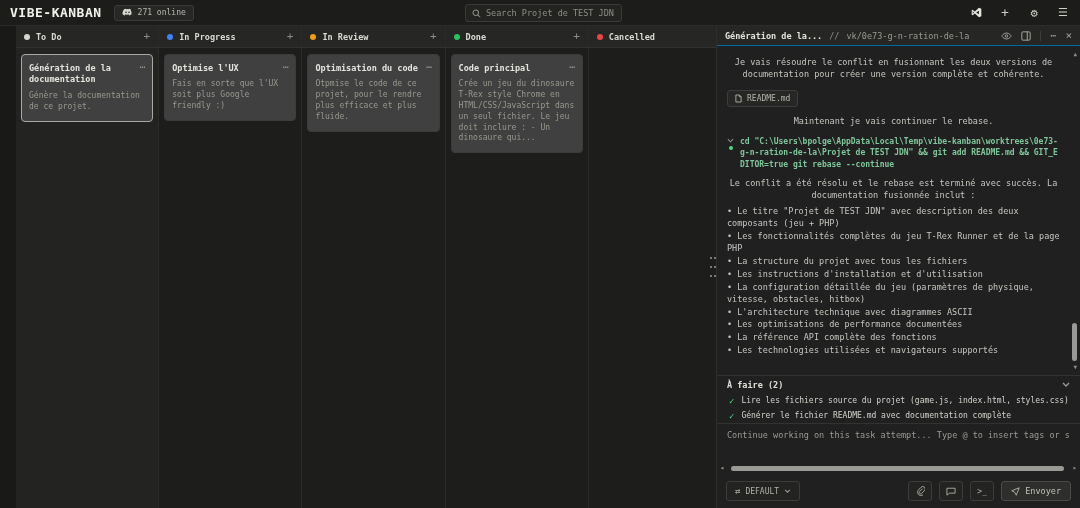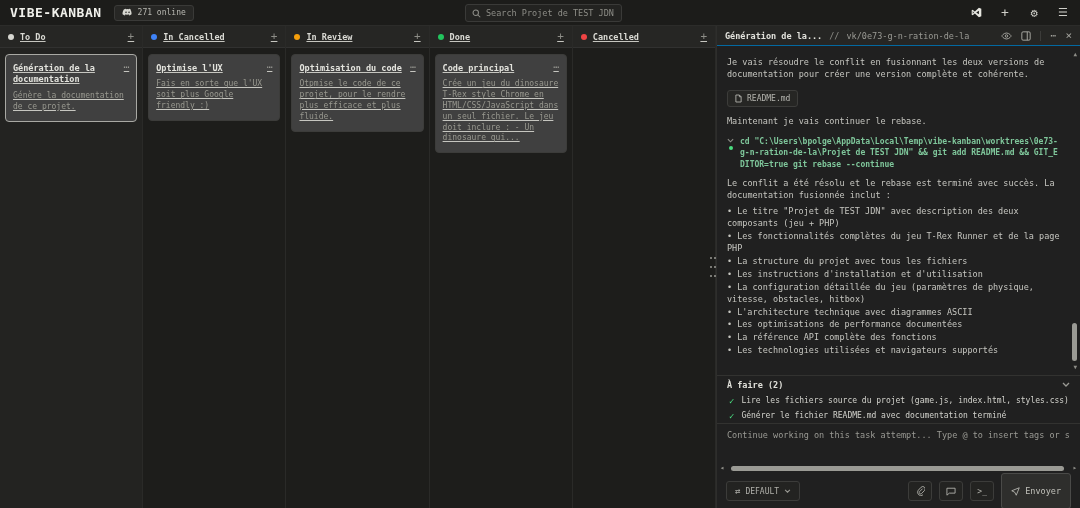--- a/index.html
+++ b/index.html
@@ -31,21 +31,21 @@
   .search-wrap input {
     background:transparent; border:none; outline:none;
     color:#a8a8a2; font-size:8.5px; width:100%; font-family:inherit;
   }
   .search-wrap input::placeholder { color:#8d8d87; }
   .topbar-right { margin-left:auto; display:flex; align-items:center; gap:15px; color:#cfcfc9; }
   .tb-icon { display:inline-flex; align-items:center; justify-content:center; width:14px; height:14px; cursor:pointer; }
   .glyph { font-style:normal; }
 
   
-  .board { position:absolute; top:26px; left:0; width:716px; bottom:0; display:flex;text-decoration:underline; }
+  .board { position:absolute; top:26px; left:16px; width:716px; bottom:0; display:flex; }
   .column { flex:1; border-right:1px solid #2a2a28; display:flex; flex-direction:column; min-width:0; }
   .col-header {
     height:22px; display:flex; align-items:center; gap:6px; padding:0 8px;
     background:#262624; border-bottom:1px solid #313130;
     font-size:8.5px; font-weight:bold; color:#dadad4; white-space:nowrap;
   }
   .dot { width:6px; height:6px; border-radius:50%; flex:none; }
   .dot-todo { background:#d6d6d0; }
   .dot-progress { background:#3f83f8; }
   .dot-review { background:#f59e0b; }
@@ -86,21 +86,21 @@
   .panel-sep { color:#8d8d87; }
   .panel-branch { color:#9a9a94; overflow:hidden; text-overflow:ellipsis; }
   .panel-header-right { margin-left:auto; display:flex; align-items:center; gap:9px; color:#a5a59f; }
   .ph-divider { width:1px; height:10px; background:#3c3c3a; }
   .ph-icon { display:inline-flex; align-items:center; cursor:pointer; }
 
   .messages {
     position:relative; flex:1; overflow:hidden;
     padding:6px 20px 0 10px; font-size:8.5px; line-height:1.4; color:#c6c6c0;
   }
-  .msg-p { margin:5px 0; }
+  .msg-p { margin:5px 0;text-align:center; }
   .file-chip {
     display:inline-flex; align-items:center; gap:5px;
     border:1px solid #3c3c3a; background:#262624; border-radius:3px;
     padding:2px 7px; font-size:8px; color:#b5b5af; margin:4px 0; cursor:pointer;
   }
   .cmd { display:flex; gap:6px; margin:8px 0 7px 0;font-weight:bold; }
   .cmd-gutter { display:flex; flex-direction:column; align-items:center; gap:3px; padding-top:2px; color:#8d8d87; flex:none; }
   .cmd-dot { width:4px; height:4px; border-radius:50%; background:#4ade80; }
   .cmd-text { font-size:8px; color:#7fc79b; line-height:1.45; word-break:break-all; }
   .bullets { margin:4px 0 0 0; }
@@ -144,21 +144,21 @@
     border:1px solid #3c3c3a; border-radius:3px; background:#232321;
     font-size:8px; color:#b0b0aa; cursor:pointer;
   }
   .footer-right { margin-left:auto; display:flex; align-items:center; gap:7px; }
   .icon-btn {
     width:24px; height:20px; display:inline-flex; align-items:center; justify-content:center;
     border:1px solid #3c3c3a; border-radius:3px; background:#232321;
     color:#b0b0aa; font-size:8px; cursor:pointer;
   }
   .send-btn {
-    display:inline-flex; align-items:center; gap:5px; height:36px; padding:0 9px;
+    display:inline-flex; align-items:center; gap:5px; height:20px; padding:0 9px;
     border:1px solid #4a4a48; border-radius:3px; background:#2e2e2c;
     font-size:8.5px; color:#c0c0ba; cursor:pointer;
   }
   svg { display:block; }
 </style>
 </head>
 <body>
 
 <div class="app">
 
@@ -210,21 +210,21 @@
             <span class="card-menu">⋯</span>
           </div>
           <div class="card-desc">Génère la documentation de ce projet.</div>
         </div>
       </div>
     </div>
 
     <div class="column">
       <div class="col-header">
         <span class="dot dot-progress"></span>
-        <span>In Cancelled</span>
+        <span>In Progress</span>
         <span class="col-plus">+</span>
       </div>
       <div class="col-body">
         <div class="card">
           <div class="card-head">
             <span class="card-title">Optimise l'UX</span>
             <span class="card-menu">⋯</span>
           </div>
           <div class="card-desc">Fais en sorte que l'UX soit plus Google friendly :)</div>
         </div>
@@ -355,21 +355,21 @@
               <path d="M1 1l3 3 3-3"></path>
             </svg>
         </span>
       </div>
       <div class="todo-item">
         <span class="todo-check glyph">✓</span>
         <span>Lire les fichiers source du projet (game.js, index.html, styles.css)</span>
       </div>
       <div class="todo-item">
         <span class="todo-check glyph">✓</span>
-        <span>Générer le fichier README.md avec documentation terminé</span>
+        <span>Générer le fichier README.md avec documentation complète</span>
       </div>
     </div>
 
     <div class="composer">
       <textarea placeholder="Continue working on this task attempt... Type @ to insert tags or search files" style=""></textarea>
     </div>
 
     <div class="hscroll">
       <span class="hs-left glyph">◂</span>
       <span class="hs-thumb"></span>

